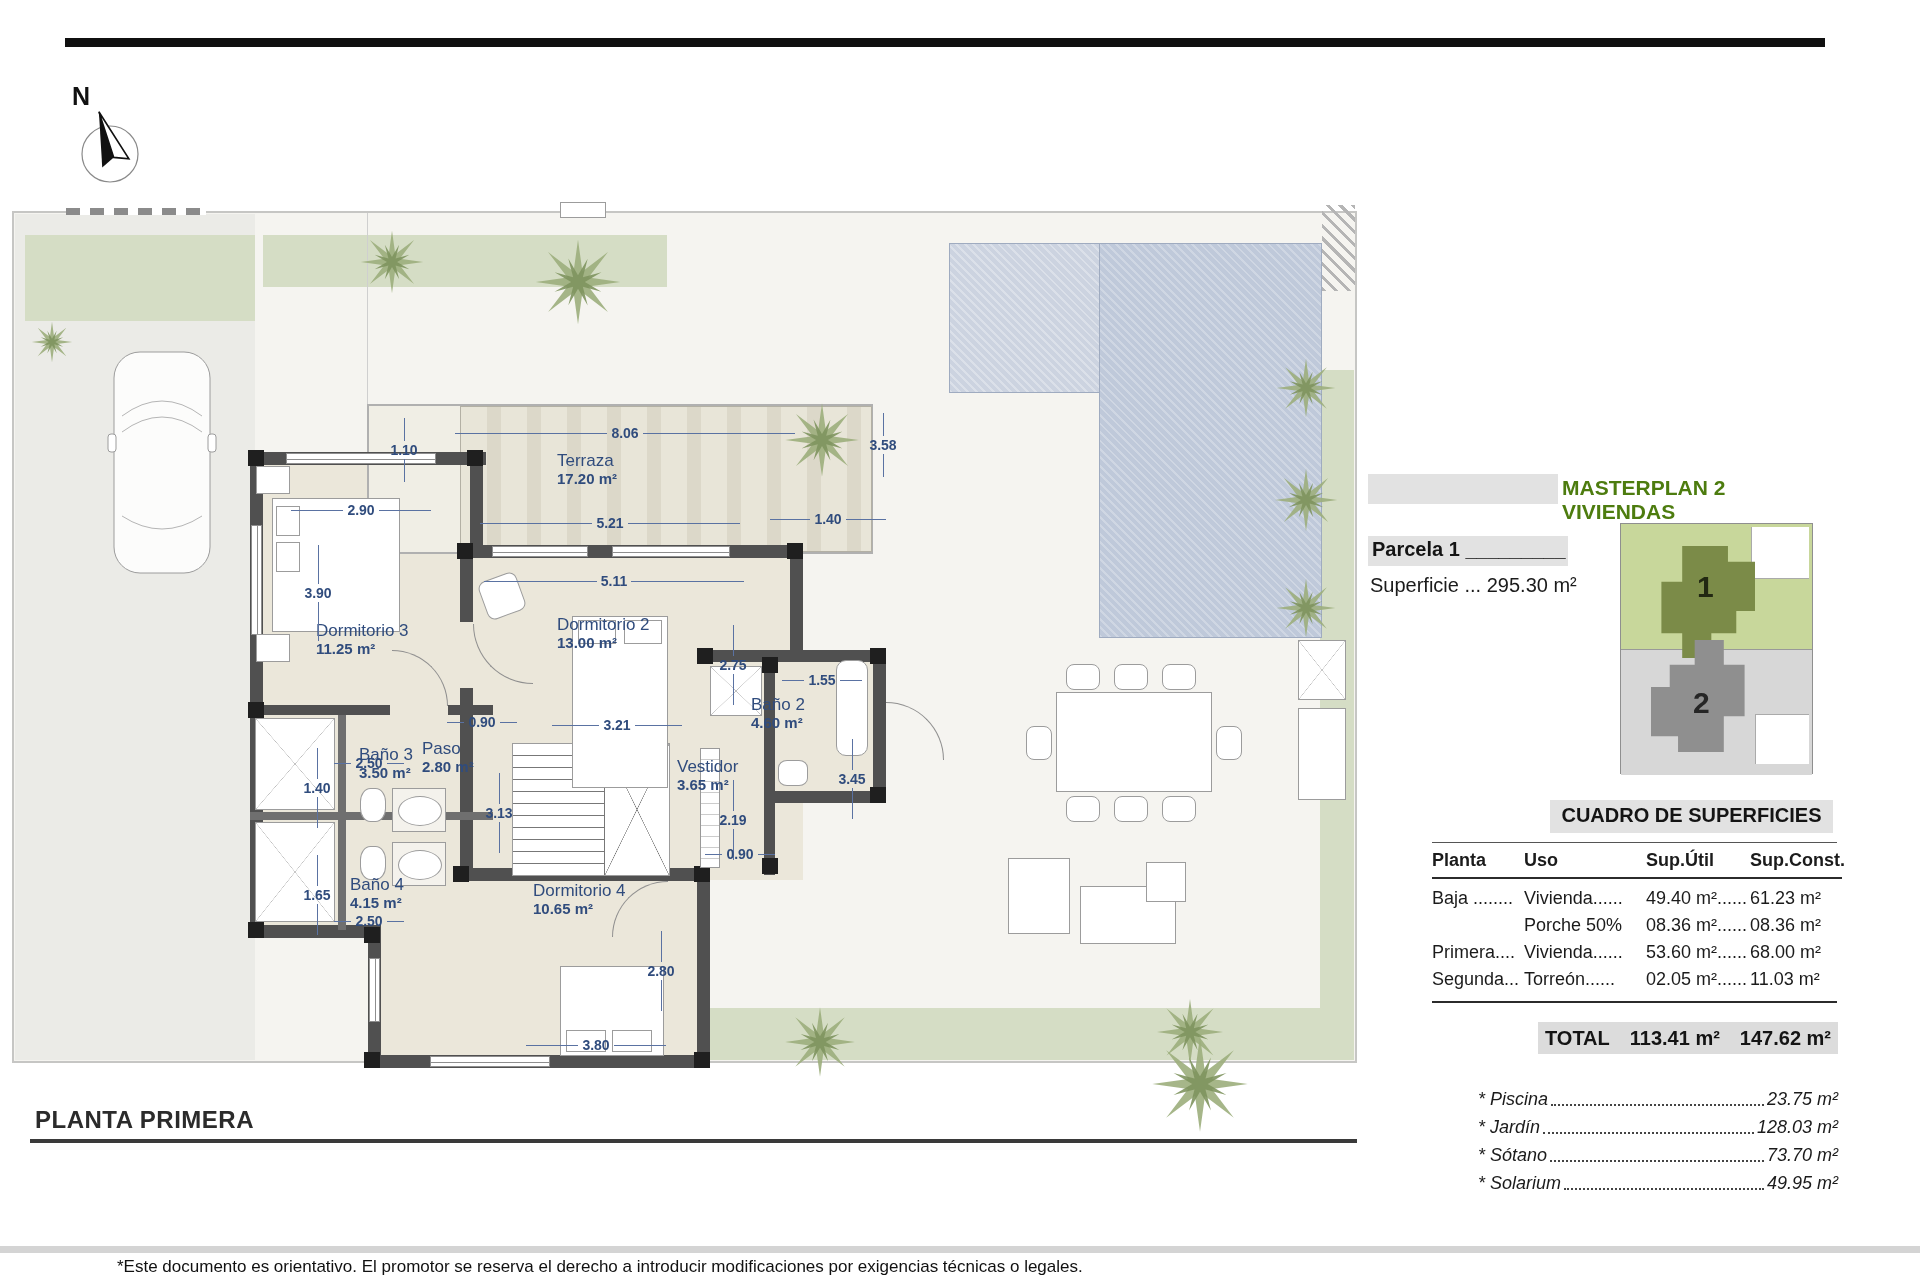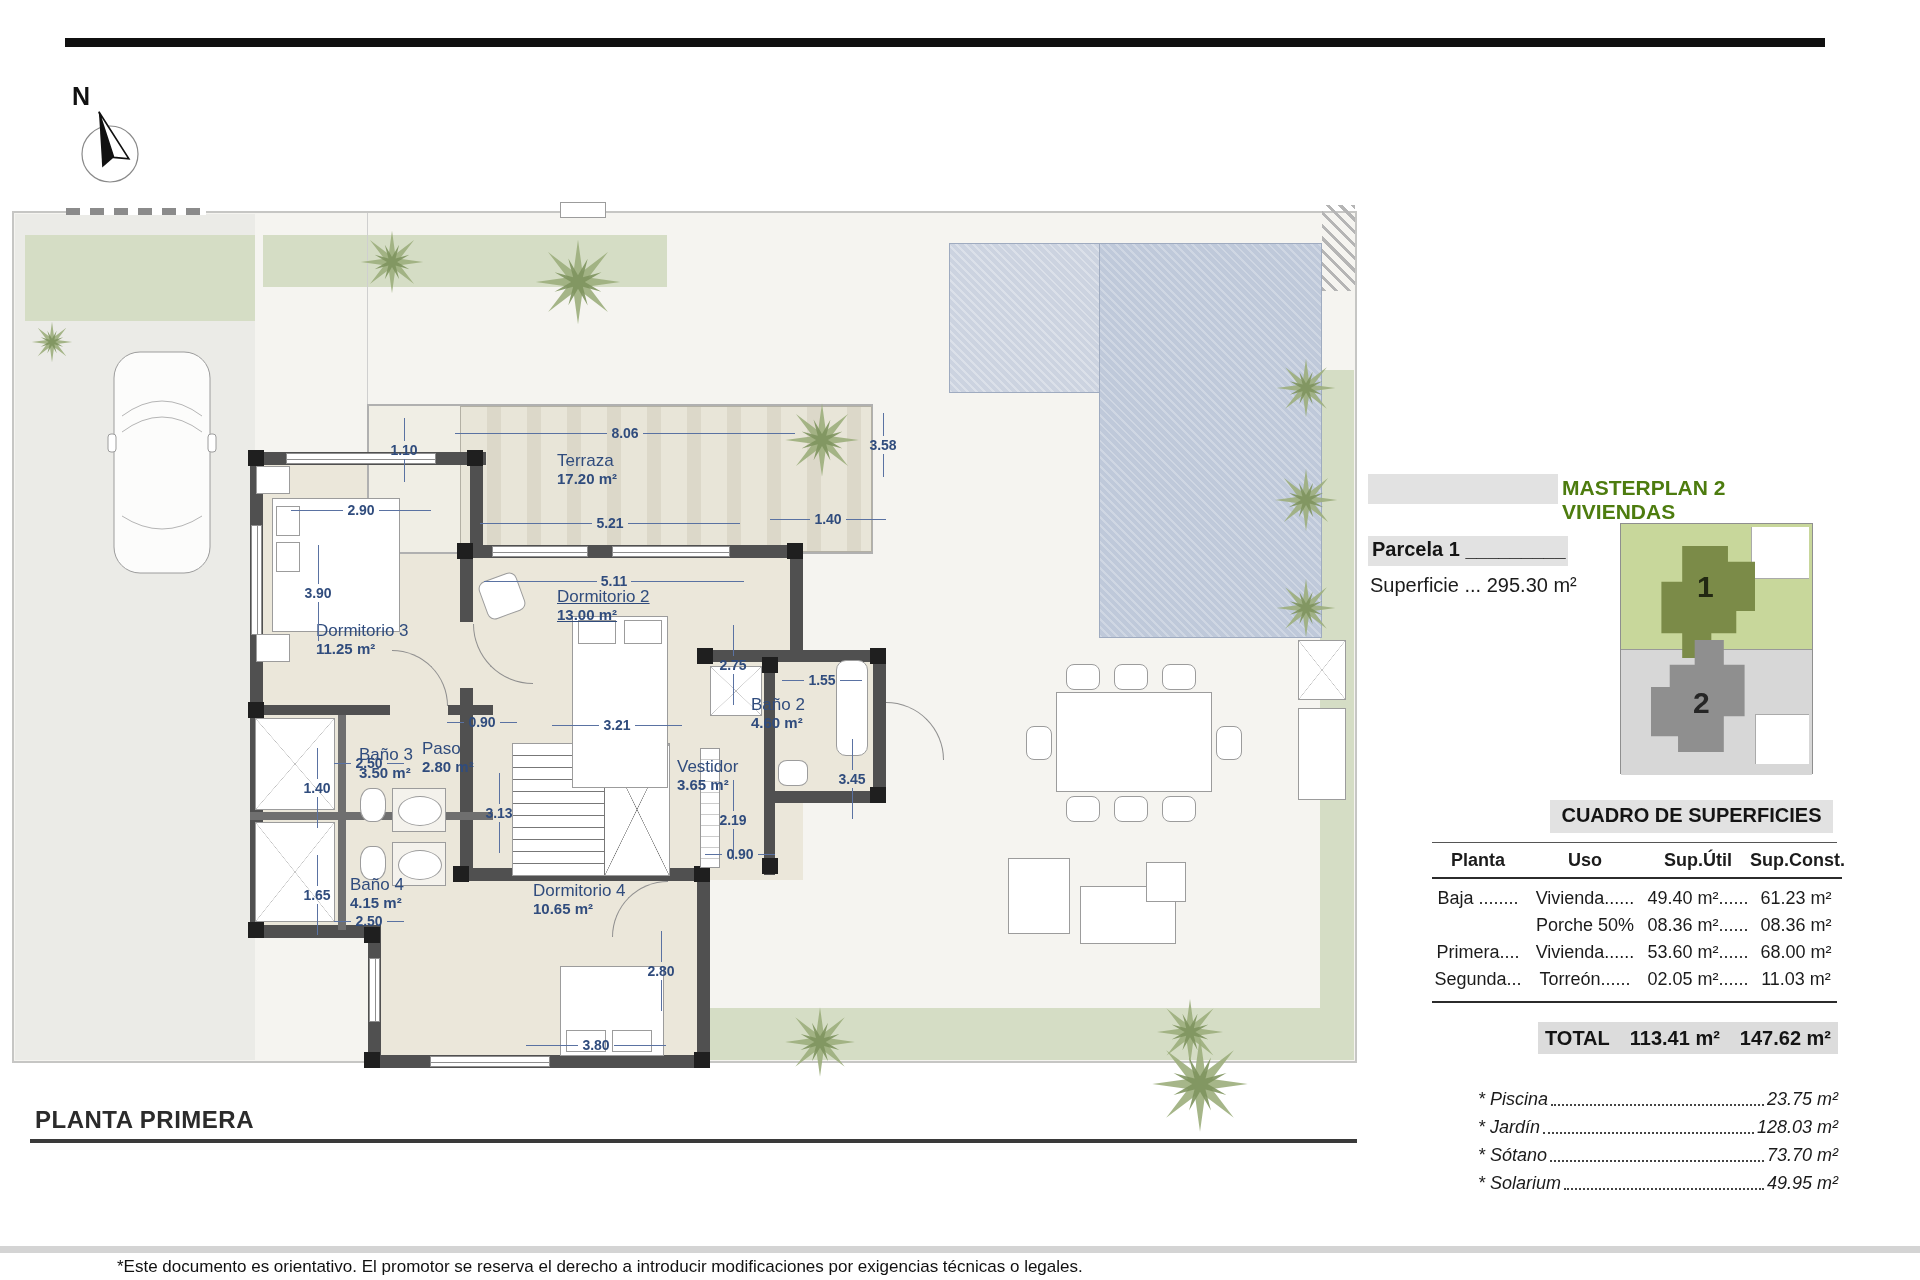--- a/index.html
+++ b/index.html
@@ -239,21 +239,21 @@
     </svg>
 
   <div class="room-label" style="left:557px;top:452px;">
     <span class="nm">Terraza</span>
     <span class="ar">17.20 m²</span>
   </div>
   <div class="room-label" style="left:316px;top:622px;">
     <span class="nm">Dormitorio 3</span>
     <span class="ar">11.25 m²</span>
   </div>
-  <div class="room-label" style="left:557px;top:588px;text-decoration:underline;">
+  <div class="room-label" style="left:557px;top:616px;">
     <span class="nm">Dormitorio 2</span>
     <span class="ar">13.00 m²</span>
   </div>
   <div class="room-label" style="left:751px;top:696px;">
     <span class="nm">Baño 2</span>
     <span class="ar">4.60 m²</span>
   </div>
   <div class="room-label" style="left:677px;top:758px;">
     <span class="nm">Vestidor</span>
     <span class="ar">3.65 m²</span>
@@ -356,21 +356,21 @@
     <div style="position:absolute;left:134px;top:190px;width:54px;height:50px;background:#fff;border-left:1px solid #aaa;border-top:1px solid #aaa;"></div>
     <div style="position:absolute;left:30px;top:22px;width:104px;height:112px;background:#7b8b48;clip-path:polygon(30% 0,74% 0,74% 14%,100% 14%,100% 58%,82% 58%,82% 78%,58% 78%,58% 100%,30% 100%,30% 78%,10% 78%,10% 32%,30% 32%);"></div>
     <div style="position:absolute;left:30px;top:116px;width:104px;height:112px;background:#8f8f8f;clip-path:polygon(30% 0,74% 0,74% 14%,100% 14%,100% 58%,82% 58%,82% 78%,58% 78%,58% 100%,30% 100%,30% 78%,10% 78%,10% 32%,30% 32%);transform:rotate(180deg);"></div>
     <span style="position:absolute;left:76px;top:46px;font-size:30px;font-weight:bold;color:#222812;">1</span>
     <span style="position:absolute;left:72px;top:162px;font-size:30px;font-weight:bold;color:#262626;">2</span>
   </div>
 
   <div class="band" style="left:1550px;top:800px;width:283px;height:33px;"></div>
   <div class="abs" style="left:1550px;top:804px;width:283px;text-align:center;font-size:20px;font-weight:bold;color:#141414;">CUADRO DE SUPERFICIES</div>
 
-  <div class="tbl" style="left:1432px;top:842px;width:405px;text-align:center;">
+  <div class="tbl" style="left:1432px;top:842px;width:405px;">
     <span class="th">Planta</span>
     <span class="th">Uso</span>
     <span class="th">Sup.Útil</span>
     <span class="th">Sup.Const.</span>
     <span class="td">Baja ........</span>
     <span class="td">Vivienda......</span>
     <span class="td">49.40 m²......</span>
     <span class="td">61.23 m²</span>
     <span class="td"></span>
     <span class="td">Porche 50%</span>

